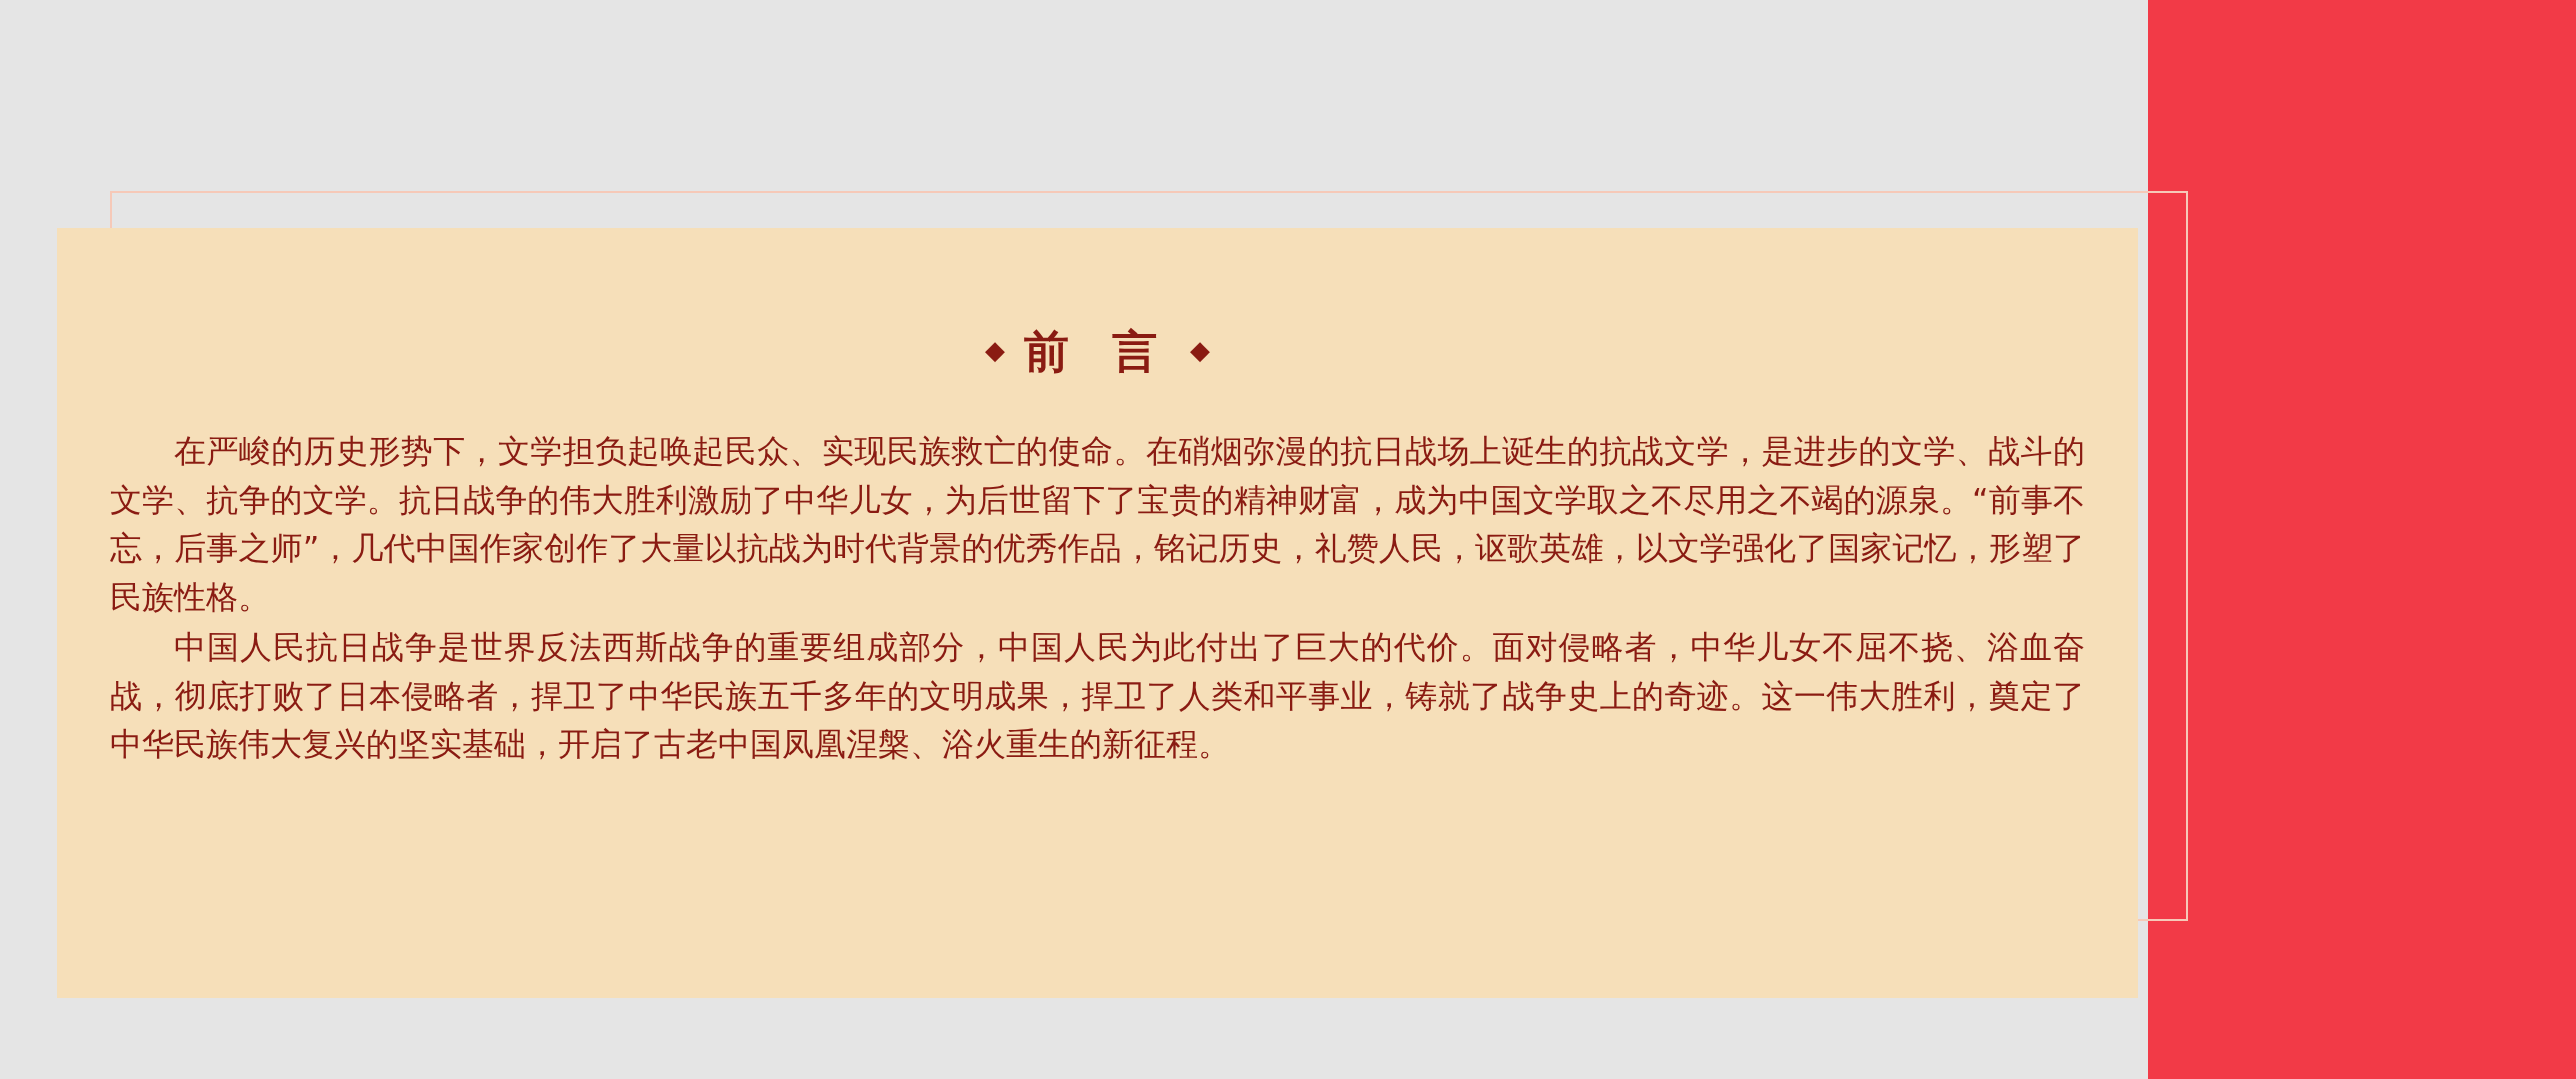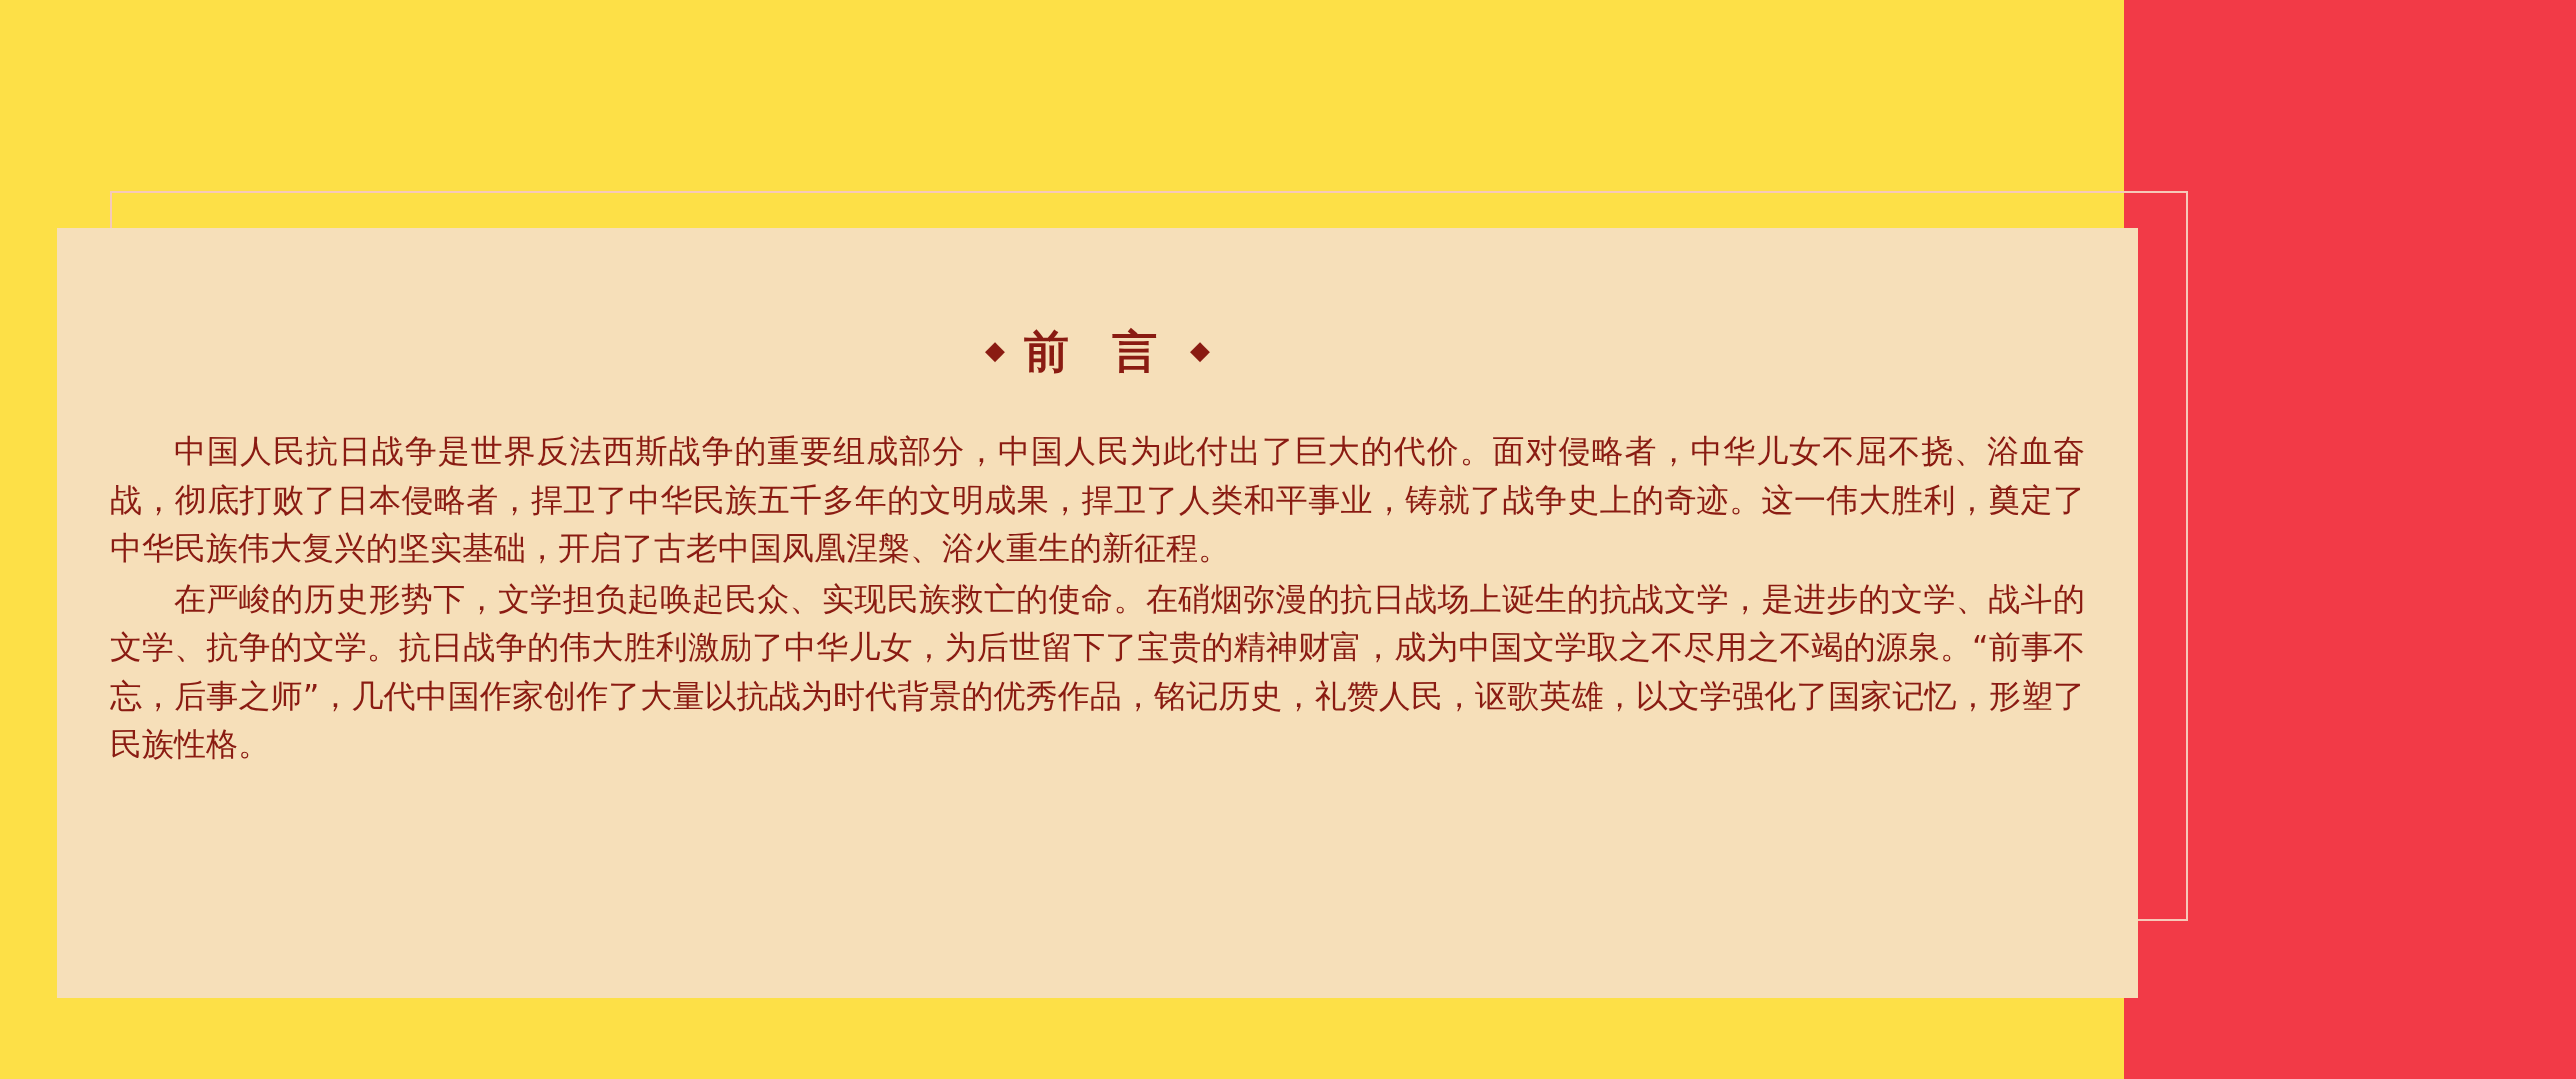--- a/index.html
+++ b/index.html
@@ -10,21 +10,22 @@
     width: 2576px;
     height: 1079px;
     background: #f23a47;
     font-family: "Liberation Sans", sans-serif;
     overflow: hidden;
   }
   .page {
     position: relative;
     width: 2124px;
     height: 1079px;
-    background: #fde047;
+    background: #e5e5e5;
+    padding-left: 24px;
   }
   
   .outline-frame {
     position: absolute;
     left: 110px;
     top: 191px;
     width: 2078px;
     height: 730px;
     border: 2.6px solid #f6c9b8;
     box-sizing: border-box;
@@ -88,19 +89,19 @@
 
   <div class="outline-frame"></div>
 
   <div class="card">
 
     <h1 class="card-title">
       <span class="diamond">◆</span><span class="title-text">前 言</span><span class="diamond">◆</span>
     </h1>
 
     <div class="body-copy">
+      <p class="para">在严峻的历史形势下，文学担负起唤起民众、实现民族救亡的使命。在硝烟弥漫的抗日战场上诞生的抗战文学，是进步的文学、战斗的文学、抗争的文学。抗日战争的伟大胜利激励了中华儿女，为后世留下了宝贵的精神财富，成为中国文学取之不尽用之不竭的源泉。“前事不忘，后事之师”，几代中国作家创作了大量以抗战为时代背景的优秀作品，铭记历史，礼赞人民，讴歌英雄，以文学强化了国家记忆，形塑了民族性格。</p>
       <p class="para">中国人民抗日战争是世界反法西斯战争的重要组成部分，中国人民为此付出了巨大的代价。面对侵略者，中华儿女不屈不挠、浴血奋战，彻底打败了日本侵略者，捍卫了中华民族五千多年的文明成果，捍卫了人类和平事业，铸就了战争史上的奇迹。这一伟大胜利，奠定了中华民族伟大复兴的坚实基础，开启了古老中国凤凰涅槃、浴火重生的新征程。</p>
-      <p class="para">在严峻的历史形势下，文学担负起唤起民众、实现民族救亡的使命。在硝烟弥漫的抗日战场上诞生的抗战文学，是进步的文学、战斗的文学、抗争的文学。抗日战争的伟大胜利激励了中华儿女，为后世留下了宝贵的精神财富，成为中国文学取之不尽用之不竭的源泉。“前事不忘，后事之师”，几代中国作家创作了大量以抗战为时代背景的优秀作品，铭记历史，礼赞人民，讴歌英雄，以文学强化了国家记忆，形塑了民族性格。</p>
     </div>
 
   </div>
 </div>
 
 
 </body></html>

